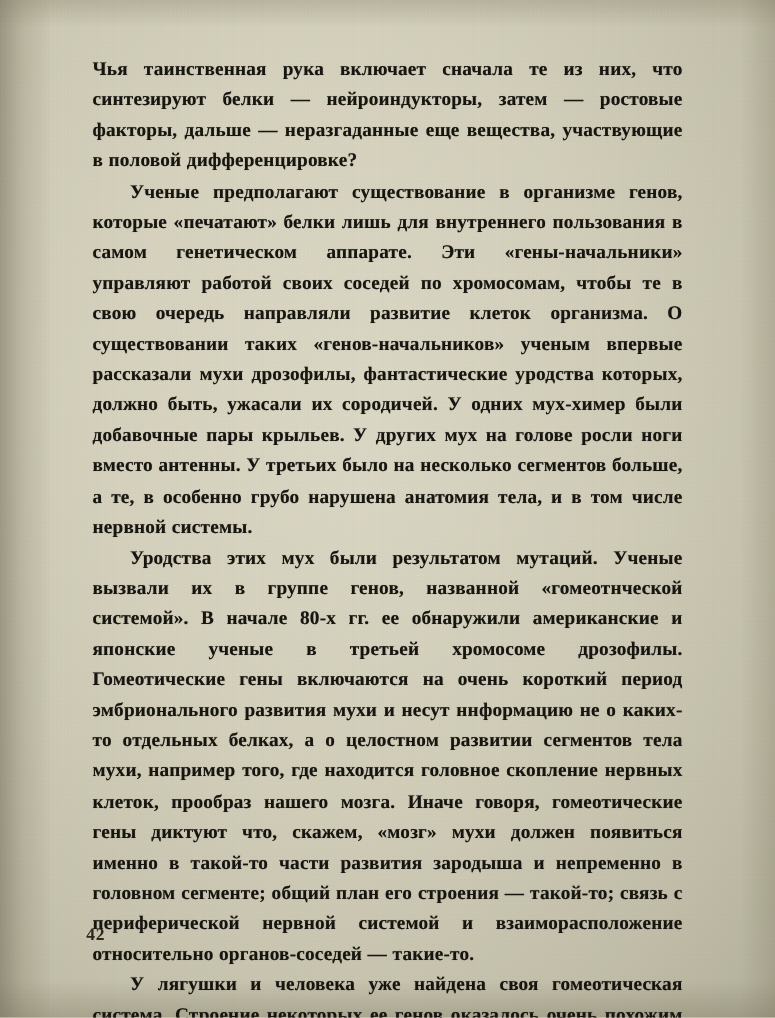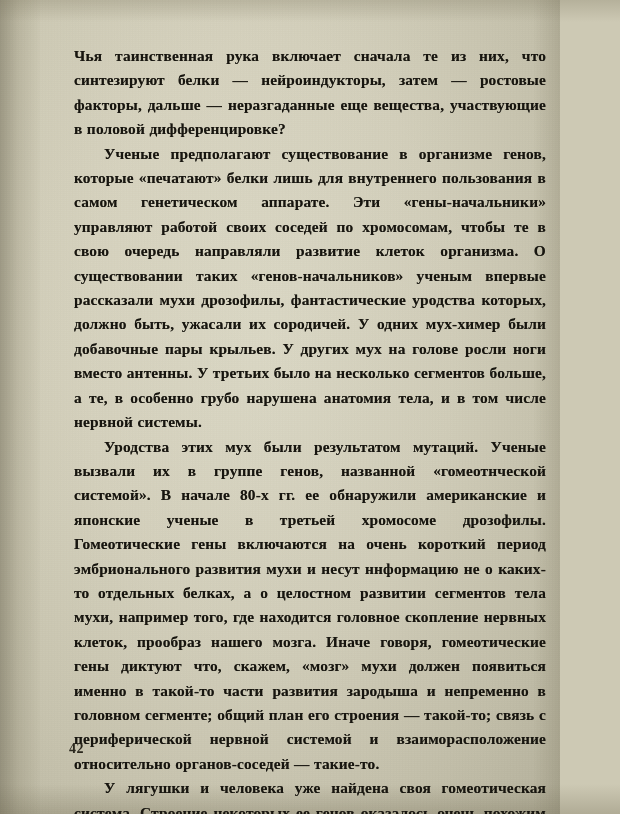--- a/index.html
+++ b/index.html
@@ -8,21 +8,21 @@
   }
   body {
     width: 620px;
     height: 814px;
     background: #cdc9b4;
     font-family: "Liberation Serif", serif;
     overflow: hidden;
   }
   .page {
     position: relative;
-    width: 560px;
+    width: 620px;
     height: 814px;
     background:
       linear-gradient(115deg, rgba(255,255,255,0.05) 0%, rgba(0,0,0,0.05) 100%),
       radial-gradient(ellipse at 48% 42%, #dedbc7 0%, #d6d2bd 45%, #c9c5af 78%, #bdb9a3 100%);
     box-sizing: border-box;
   }
   
   .gutter {
     position: absolute;
     left: 0;

